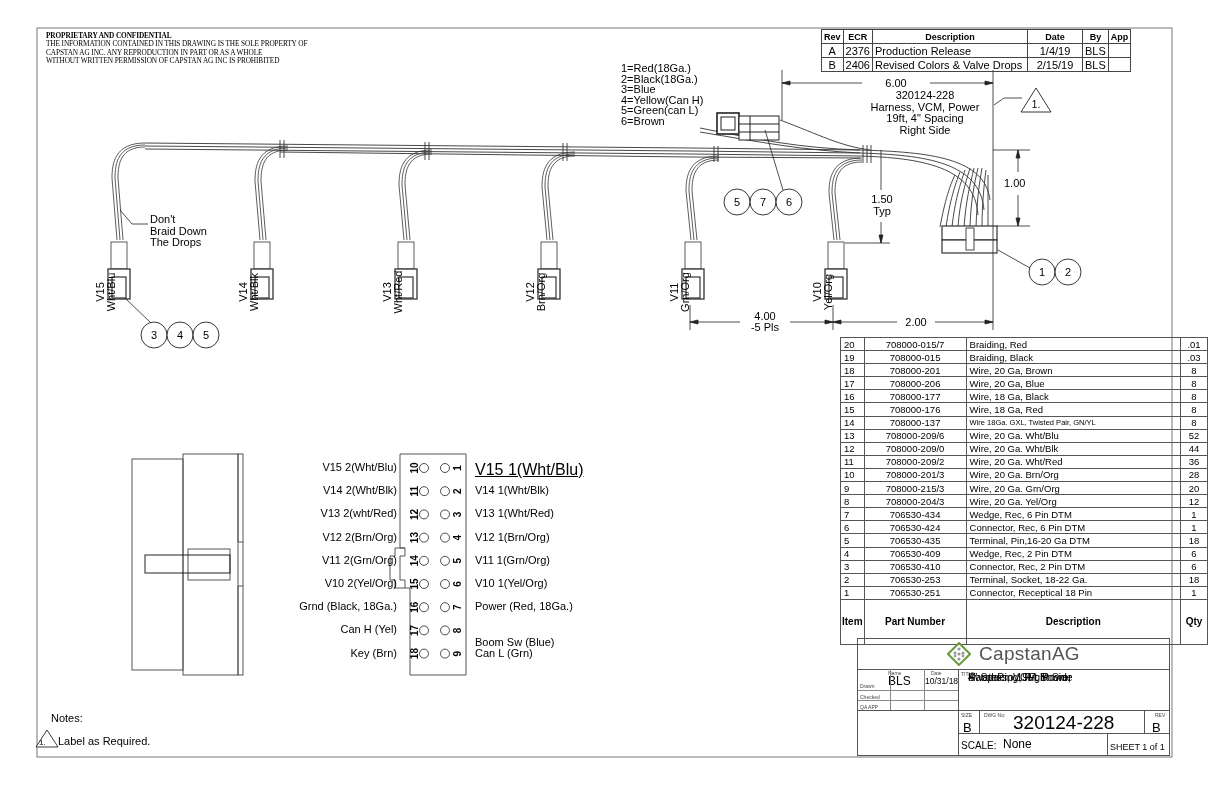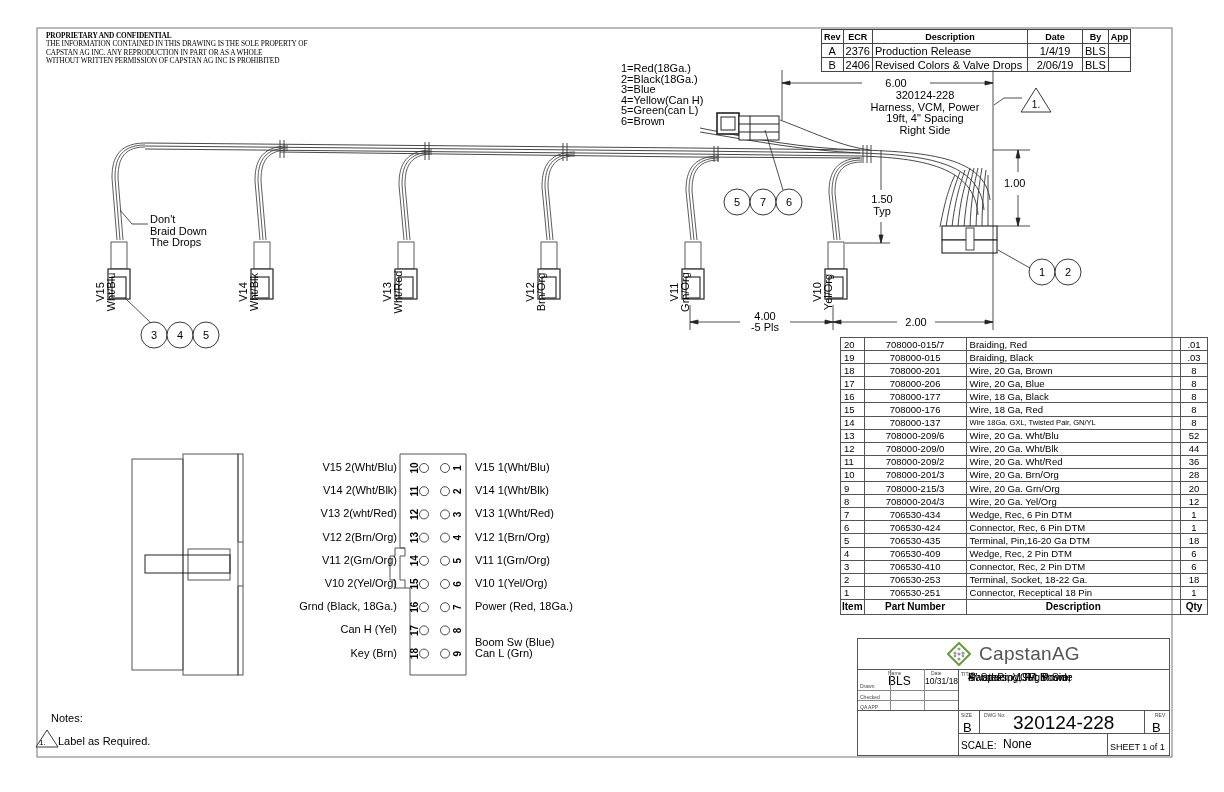--- a/index.html
+++ b/index.html
@@ -268,21 +268,21 @@
       <td>2376</td>
       <td>Production Release</td>
       <td style="text-align:center">1/4/19</td>
       <td>BLS</td>
       <td></td>
     </tr>
     <tr>
       <td style="text-align:center">B</td>
       <td>2406</td>
       <td>Revised Colors &amp; Valve Drops</td>
-      <td style="text-align:center">2/06/19</td>
+      <td style="text-align:center">2/15/19</td>
       <td>BLS</td>
       <td></td>
     </tr>
   </tbody>
     </table>
 
   <div class="abs lbl" style="left:621px;top:63px;line-height:10.5px;font-size:11px">
     <div>1=Red(18Ga.)</div>
     <div>2=Black(18Ga.)</div>
     <div>3=Blue</div>
@@ -346,21 +346,21 @@
   <div id="pinout-labels">
       <div class="abs lbl" style="right: 827px; top: 461px; font-size: 11px;">V15 2(Wht/Blu)</div>
       <div class="abs lbl" style="right: 827px; top: 484.2px; font-size: 11px;">V14 2(Wht/Blk)</div>
       <div class="abs lbl" style="right: 827px; top: 507.4px; font-size: 11px;">V13 2(wht/Red)</div>
       <div class="abs lbl" style="right: 827px; top: 530.6px; font-size: 11px; margin-left: 42px;">V12 2(Brn/Org)</div>
       <div class="abs lbl" style="right: 827px; top: 553.8px; font-size: 11px; text-align: center;">V11 2(Grn/Org)</div>
       <div class="abs lbl" style="right: 827px; top: 577px; font-size: 11px;">V10 2(Yel/Org)</div>
       <div class="abs lbl" style="right: 827px; top: 600.2px; font-size: 11px;">Grnd (Black, 18Ga.)</div>
       <div class="abs lbl" style="right: 827px; top: 623.4px; font-size: 11px;">Can H (Yel)</div>
       <div class="abs lbl" style="right: 827px; top: 646.6px; font-size: 11px;">Key (Brn)</div>
-      <div class="abs lbl" style="left: 475px; top: 461px; font-size: 11px;">V15 1(Wht/Blu)</div>
+      <div class="abs lbl" style="left: 475px; top: 461px; font-size: 16px; text-decoration: underline;">V15 1(Wht/Blu)</div>
       <div class="abs lbl" style="left: 475px; top: 484.2px; font-size: 11px;">V14 1(Wht/Blk)</div>
       <div class="abs lbl" style="left: 475px; top: 507.4px; font-size: 11px;">V13 1(Wht/Red)</div>
       <div class="abs lbl" style="left: 475px; top: 530.6px; font-size: 11px;">V12 1(Brn/Org)</div>
       <div class="abs lbl" style="left: 475px; top: 553.8px; font-size: 11px;">V11 1(Grn/Org)</div>
       <div class="abs lbl" style="left: 475px; top: 577px; font-size: 11px;">V10 1(Yel/Org)</div>
       <div class="abs lbl" style="left: 475px; top: 600.2px; font-size: 11px;">Power (Red, 18Ga.)</div>
       <div class="abs lbl" style="left: 475px; top: 623.4px; font-size: 11px; margin-top: 13px;">Boom Sw (Blue)</div>
       <div class="abs lbl" style="left: 475px; top: 646.6px; font-size: 11px;">Can L (Grn)</div>
     </div>
 
@@ -482,21 +482,21 @@
         </tr>
         <tr>
           <td>1</td>
           <td class="c">706530-251</td>
           <td>Connector, Receptical 18 Pin</td>
           <td class="c">1</td>
         </tr>
       </tbody>
     <tbody>
         <tr>
-      <th style="width:18px;text-align:left;padding:1px 1px">Item</th>
+      <th style="width:18px;text-align:left;padding:16px 1px">Item</th>
       <th style="width:95px">Part Number</th>
       <th>Description</th>
       <th style="width:20px">Qty</th>
     </tr>
   </tbody>
     </table>
 
   <div class="abs tb">
     <div style="left:0;top:0;width:311px;height:30px;display:flex;align-items:center;justify-content:center">
       <svg width="24" height="24" viewBox="0 0 24 24">

